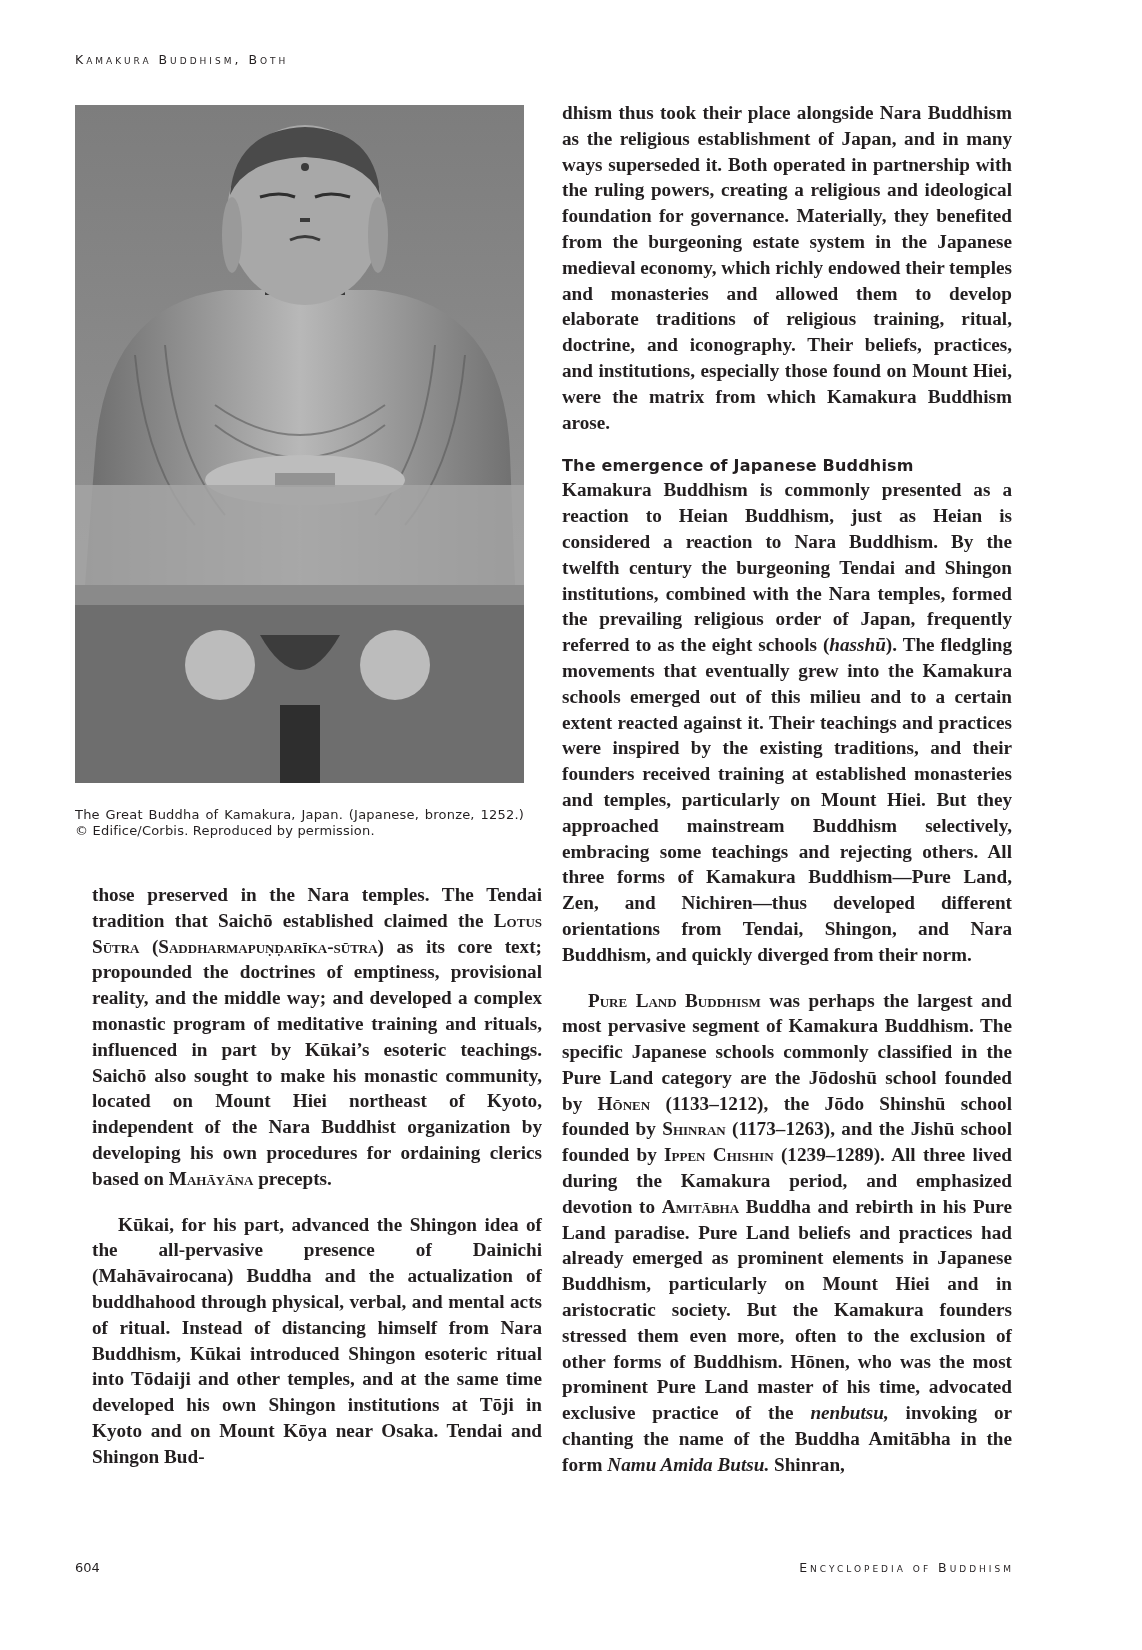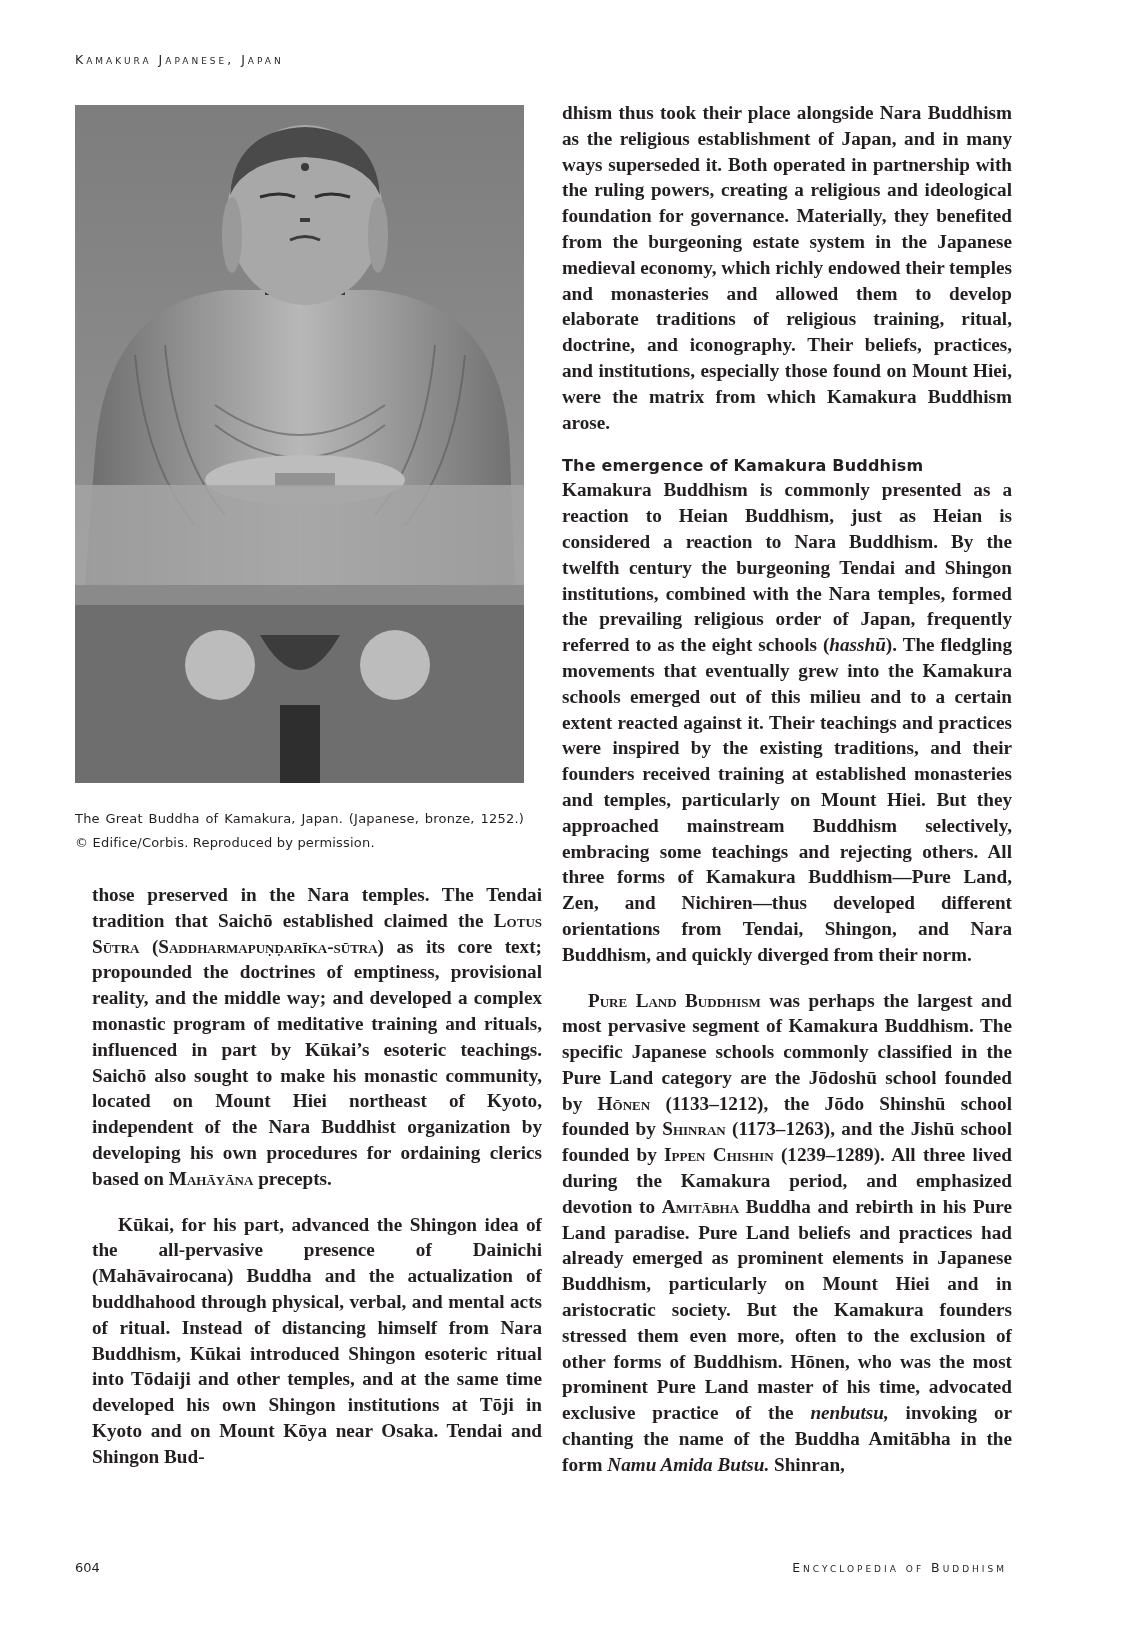--- a/index.html
+++ b/index.html
@@ -10,21 +10,21 @@
     font-variant: small-caps; color: #231f20;
   }
   .photo {
     position: absolute; left: 75px; top: 105px; width: 449px; height: 678px;
     background: linear-gradient(180deg, #8a8a8a 0%, #9a9a9a 40%, #8f8f8f 100%);
     overflow: hidden;
   }
   .photo svg { width: 100%; height: 100%; display: block; }
   .caption {
     position: absolute; left: 75px; top: 807px; width: 449px;
-    font-family: "DejaVu Sans", sans-serif; font-size: 13px; line-height: 24px;
+    font-family: "DejaVu Sans", sans-serif; font-size: 13px; line-height: 16px;
     color: #231f20; text-align: justify; letter-spacing: 0.2px;
   }
   .col {
     position: absolute; width: 450px;
     font-family: "Liberation Serif", serif; font-size: 19.2px; line-height: 25.8px;
     text-align: justify; hyphens: none; color: #231f20;
   }
   .col p { margin: 0; font-weight: bold; }
   .col p.indent { text-indent: 26px; margin-top: 20px; }
   .col-left { left: 92px; top: 882px; }
@@ -32,29 +32,29 @@
   .sc { font-variant: small-caps; }
   .section-heading {
     font-family: "DejaVu Sans", sans-serif; font-weight: bold; font-size: 16px;
     line-height: 22px; margin-top: 20px; text-align: left; letter-spacing: 0.2px;
   }
   .folio {
     position: absolute; left: 75px; top: 1560px;
     font-family: "DejaVu Sans", sans-serif; font-size: 13px;
   }
   .footer-title {
-    position: absolute; right: 135px; top: 1560px;
+    position: absolute; right: 128px; top: 1560px;
     font-family: "DejaVu Sans", sans-serif; font-size: 12.5px; letter-spacing: 3px;
     font-variant: small-caps;
   }
 </style>
 </head>
 <body>
 
-<div class="running-head">Kamakura Japanese, Japan</div>
+<div class="running-head">Kamakura Buddhism, Both</div>
 
 <div class="photo">
   <svg viewBox="0 0 449 678" preserveAspectRatio="none">
     <defs>
       <linearGradient id="sky" x1="0" y1="0" x2="0" y2="1">
         <stop offset="0" stop-color="#7d7d7d"></stop>
         <stop offset="1" stop-color="#9c9c9c"></stop>
       </linearGradient>
       <linearGradient id="body" x1="0" y1="0" x2="1" y2="0">
         <stop offset="0" stop-color="#6d6d6d"></stop>
@@ -109,19 +109,19 @@
 
 <div class="caption">The Great Buddha of Kamakura, Japan. (Japanese, bronze, 1252.) © Edifice/Corbis. Reproduced by permission.</div>
 
 <div class="col col-left">
   <p><span>those preserved in the Nara temples. The Tendai tradition that Saichō established claimed the </span><span class="sc">Lotus Sūtra (Saddharmapuṇḍarīka-sūtra)</span><span> as its core text; propounded the doctrines of emptiness, provisional reality, and the middle way; and developed a complex monastic program of meditative training and rituals, influenced in part by Kūkai’s esoteric teachings. Saichō also sought to make his monastic community, located on Mount Hiei northeast of Kyoto, independent of the Nara Buddhist organization by developing his own procedures for ordaining clerics based on </span><span class="sc">Mahāyāna</span><span> precepts.</span></p>
   <p class="indent">Kūkai, for his part, advanced the Shingon idea of the all-pervasive presence of Dainichi (Mahāvairocana) Buddha and the actualization of buddhahood through physical, verbal, and mental acts of ritual. Instead of distancing himself from Nara Buddhism, Kūkai introduced Shingon esoteric ritual into Tōdaiji and other temples, and at the same time developed his own Shingon institutions at Tōji in Kyoto and on Mount Kōya near Osaka. Tendai and Shingon Bud-</p>
 </div>
 
 <div class="col col-right">
   <p>dhism thus took their place alongside Nara Buddhism as the religious establishment of Japan, and in many ways superseded it. Both operated in partnership with the ruling powers, creating a religious and ideological foundation for governance. Materially, they benefited from the burgeoning estate system in the Japanese medieval economy, which richly endowed their temples and monasteries and allowed them to develop elaborate traditions of religious training, ritual, doctrine, and iconography. Their beliefs, practices, and institutions, especially those found on Mount Hiei, were the matrix from which Kamakura Buddhism arose.</p>
-  <div class="section-heading">The emergence of Kamakura Buddhism</div>
+  <div class="section-heading">The emergence of Japanese Buddhism</div>
   <p><span>Kamakura Buddhism is commonly presented as a reaction to Heian Buddhism, just as Heian is considered a reaction to Nara Buddhism. By the twelfth century the burgeoning Tendai and Shingon institutions, combined with the Nara temples, formed the prevailing religious order of Japan, frequently referred to as the eight schools (</span><i>hasshū</i><span>). The fledgling movements that eventually grew into the Kamakura schools emerged out of this milieu and to a certain extent reacted against it. Their teachings and practices were inspired by the existing traditions, and their founders received training at established monasteries and temples, particularly on Mount Hiei. But they approached mainstream Buddhism selectively, embracing some teachings and rejecting others. All three forms of Kamakura Buddhism—Pure Land, Zen, and Nichiren—thus developed different orientations from Tendai, Shingon, and Nara Buddhism, and quickly diverged from their norm.</span></p>
   <p class="indent"><span class="sc">Pure Land Buddhism</span><span> was perhaps the largest and most pervasive segment of Kamakura Buddhism. The specific Japanese schools commonly classified in the Pure Land category are the Jōdoshū school founded by </span><span class="sc">Hōnen</span><span> (1133–1212), the Jōdo Shinshū school founded by </span><span class="sc">Shinran</span><span> (1173–1263), and the Jishū school founded by </span><span class="sc">Ippen Chishin</span><span> (1239–1289). All three lived during the Kamakura period, and emphasized devotion to </span><span class="sc">Amitābha</span><span> Buddha and rebirth in his Pure Land paradise. Pure Land beliefs and practices had already emerged as prominent elements in Japanese Buddhism, particularly on Mount Hiei and in aristocratic society. But the Kamakura founders stressed them even more, often to the exclusion of other forms of Buddhism. Hōnen, who was the most prominent Pure Land master of his time, advocated exclusive practice of the </span><i>nenbutsu,</i><span> invoking or chanting the name of the Buddha Amitābha in the form </span><i>Namu Amida Butsu.</i><span> Shinran,</span></p>
 </div>
 
 <div class="folio">604</div>
 <div class="footer-title">Encyclopedia of Buddhism</div>
 
 </body></html>

